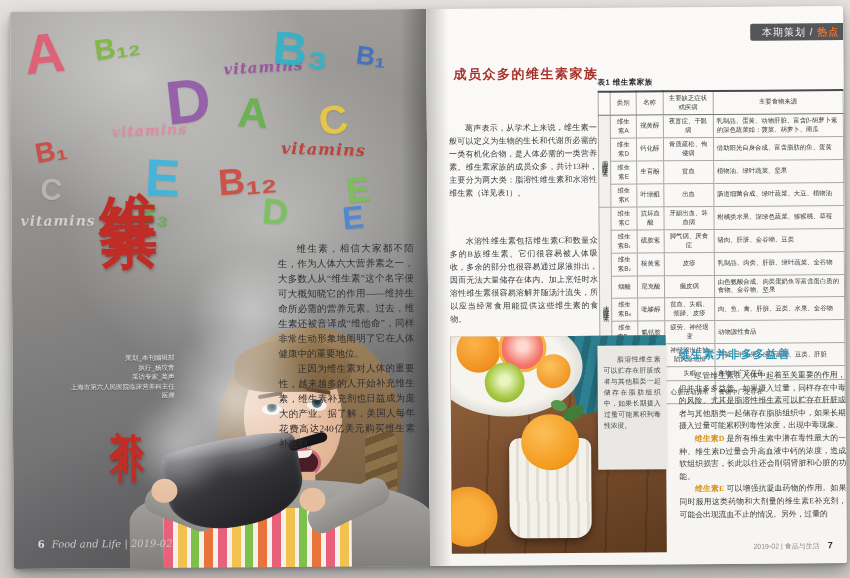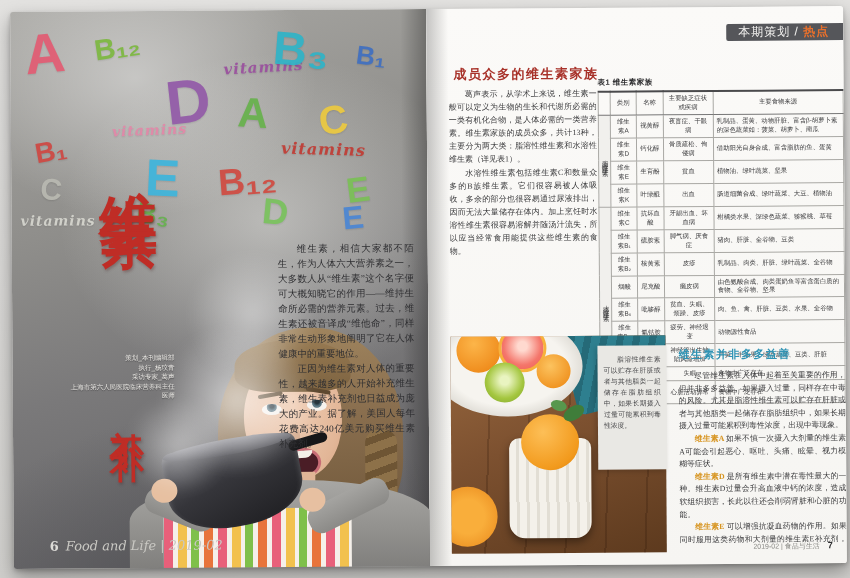--- a/index.html
+++ b/index.html
@@ -41,21 +41,21 @@
              color:#bf2d26; letter-spacing:8px; text-shadow:1px 2px 3px rgba(60,0,0,0.25); }
 
   .credits { position:absolute; left:58px; top:342px; width:104px; z-index:6; text-align:right;
              font-size:6.5px; line-height:9.5px; color:#eceae6; text-shadow:0 1px 1px rgba(0,0,0,0.4); }
 
   .left-paras { position:absolute; left:266px; top:232px; width:136px; height:300px; z-index:7;
              font-family:"Liberation Serif",serif; font-size:9.5px; line-height:15px;
              color:#2e2e31; text-align:justify; }
   .left-paras p { text-indent:2em; }
 
-  .footer-left { position:absolute; left:36px; top:527px; z-index:7; color:#c9c8c3; font-size:13px;
+  .footer-left { position:absolute; left:24px; top:527px; z-index:7; color:#c9c8c3; font-size:10px;
              font-family:"DejaVu Serif",serif; font-style:italic; }
   .footer-left .pgnum { font-style:normal; font-weight:bold; margin-right:7px; color:#dddcd8; }
 
   
   .woman { position:absolute; inset:0; z-index:2; }
   .hair { position:absolute; left:205px; top:318px; width:185px; height:218px;
           background:linear-gradient(175deg,#a18succ 0%,#8a6f4f 40%,#6b5336 100%);
           background:linear-gradient(175deg,#a1865f 0%,#8a6f4f 40%,#6b5336 100%);
           border-radius:48% 48% 40% 40%; }
   .braid { position:absolute; left:352px; top:420px; width:32px; height:125px; border-radius:14px;
@@ -95,30 +95,30 @@
   .pot-handle { position:absolute; left:128px; top:8px; width:40px; height:10px; border-radius:5px;
          background:#161618; transform:rotate(-6deg); }
   .steam { position:absolute; border-radius:50%; filter:blur(7px);
          background:radial-gradient(circle, rgba(255,255,255,0.85) 0%, rgba(255,255,255,0) 70%); }
   .steam.s1 { left:140px; top:320px; width:170px; height:140px; opacity:0.8; }
   .steam.s2 { left:175px; top:240px; width:130px; height:130px; opacity:0.55; }
   .steam.s3 { left:110px; top:390px; width:110px; height:90px; opacity:0.6; }
 
   
   .corner-tag { position:absolute; top:17px; right:0; z-index:5; background:#55565a;
-      color:#f4f3f1; font-size:12px; line-height:9px; padding:4px 14px 4px 12px; letter-spacing:1px;
+      color:#f4f3f1; font-size:10px; line-height:9px; padding:4px 4px 4px 12px; letter-spacing:1px;
       border-radius:2px 0 0 2px; }
   .corner-tag .hot { color:#e8702c; font-weight:bold; }
 
   .sec1-heading { position:absolute; left:27px; top:57px; font-size:13px; font-weight:bold;
       color:#a8322a; letter-spacing:1.5px; font-family:"Liberation Serif",serif; }
 
   .col1 { position:absolute; left:22px; top:79px; width:148px; height:250px; overflow:hidden;
       font-family:"Liberation Serif",serif; font-size:8px; line-height:13.1px; color:#3a3a3c; text-align:justify; }
-  .col1 p { text-indent:2em; }
+  .col1 p { text-indent:2em;margin-top:34px; }
 
   .table-wrap { position:absolute; left:171px; top:70px; width:246px; }
   .table-title { font-size:7.5px; font-weight:bold; color:#2c2c2e; margin-bottom:3px; letter-spacing:0.5px; }
   table.vitamins { width:100%; border-collapse:collapse; font-size:6.4px; line-height:1.4; color:#3c3c3e;
       border-top:2px solid #4a4a4c; border-bottom:1.5px solid #4a4a4c; }
   table.vitamins th, table.vitamins td { border:0.5px solid #a9a8a4; padding:2px 3px; text-align:center; vertical-align:middle; }
   table.vitamins th { font-weight:normal; border-bottom:1px solid #777; }
   table.vitamins td.src { text-align:left; }
   table.vitamins td.grp { writing-mode:vertical-rl; text-orientation:upright; letter-spacing:2px;
       width:11px; padding:2px 1px; background:#f1f0ed; }
@@ -370,21 +370,20 @@
 
       <div class="pull-quote">
         <div class="pq">脂溶性维生素可以贮存在肝脏或者与其他脂类一起储存在脂肪组织中，如果长期摄入过量可能累积到毒性浓度。</div>
       </div>
 
       <div class="sec2">
         <div class="sec2-heading">维生素并非多多益善</div>
         <div class="sec2-body">
           <p>尽管维生素在人体中起着至关重要的作用，但并非多多益善。如果摄入过量，同样存在中毒的风险。尤其是脂溶性维生素可以贮存在肝脏或者与其他脂类一起储存在脂肪组织中，如果长期摄入过量可能累积到毒性浓度，出现中毒现象。</p>
 
-        <p><span class="lead">维生素A </span>如果不慎一次摄入大剂量的维生素A可能会引起恶心、呕吐、头痛、眩晕、视力模糊等症状。</p>
             <p><span class="lead">维生素D </span>是所有维生素中潜在毒性最大的一种。维生素D过量会升高血液中钙的浓度，造成软组织损害，长此以往还会削弱肾脏和心脏的功能。</p>
             <p><span class="lead">维生素E </span>可以增强抗凝血药物的作用。如果同时服用这类药物和大剂量的维生素E补充剂，可能会出现流血不止的情况。另外，过量的</p>
           </div>
       </div>
 
       <div class="footer-right">
         <span>2019-02 | 食品与生活</span><span class="pgnum">7</span>
       </div>
     </div>
   </div>

